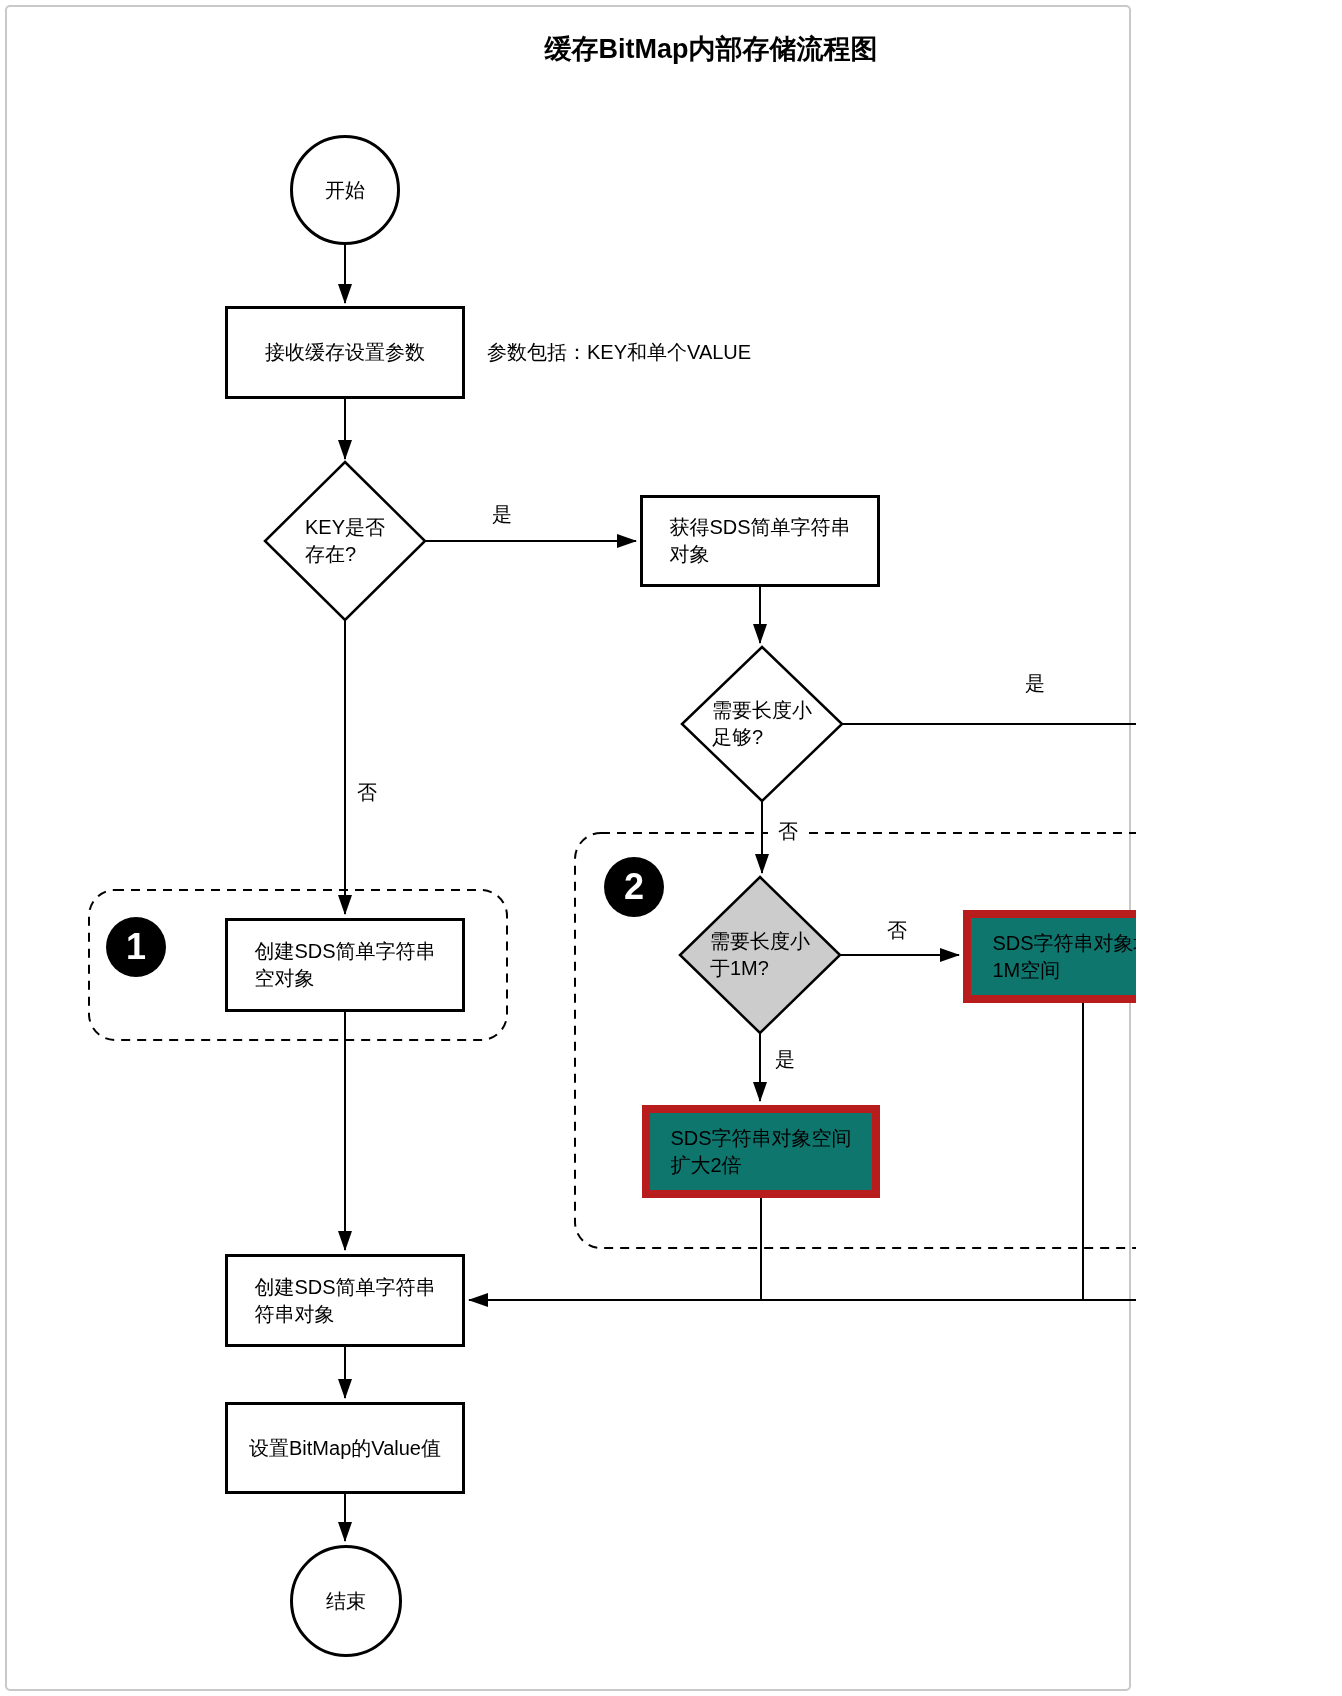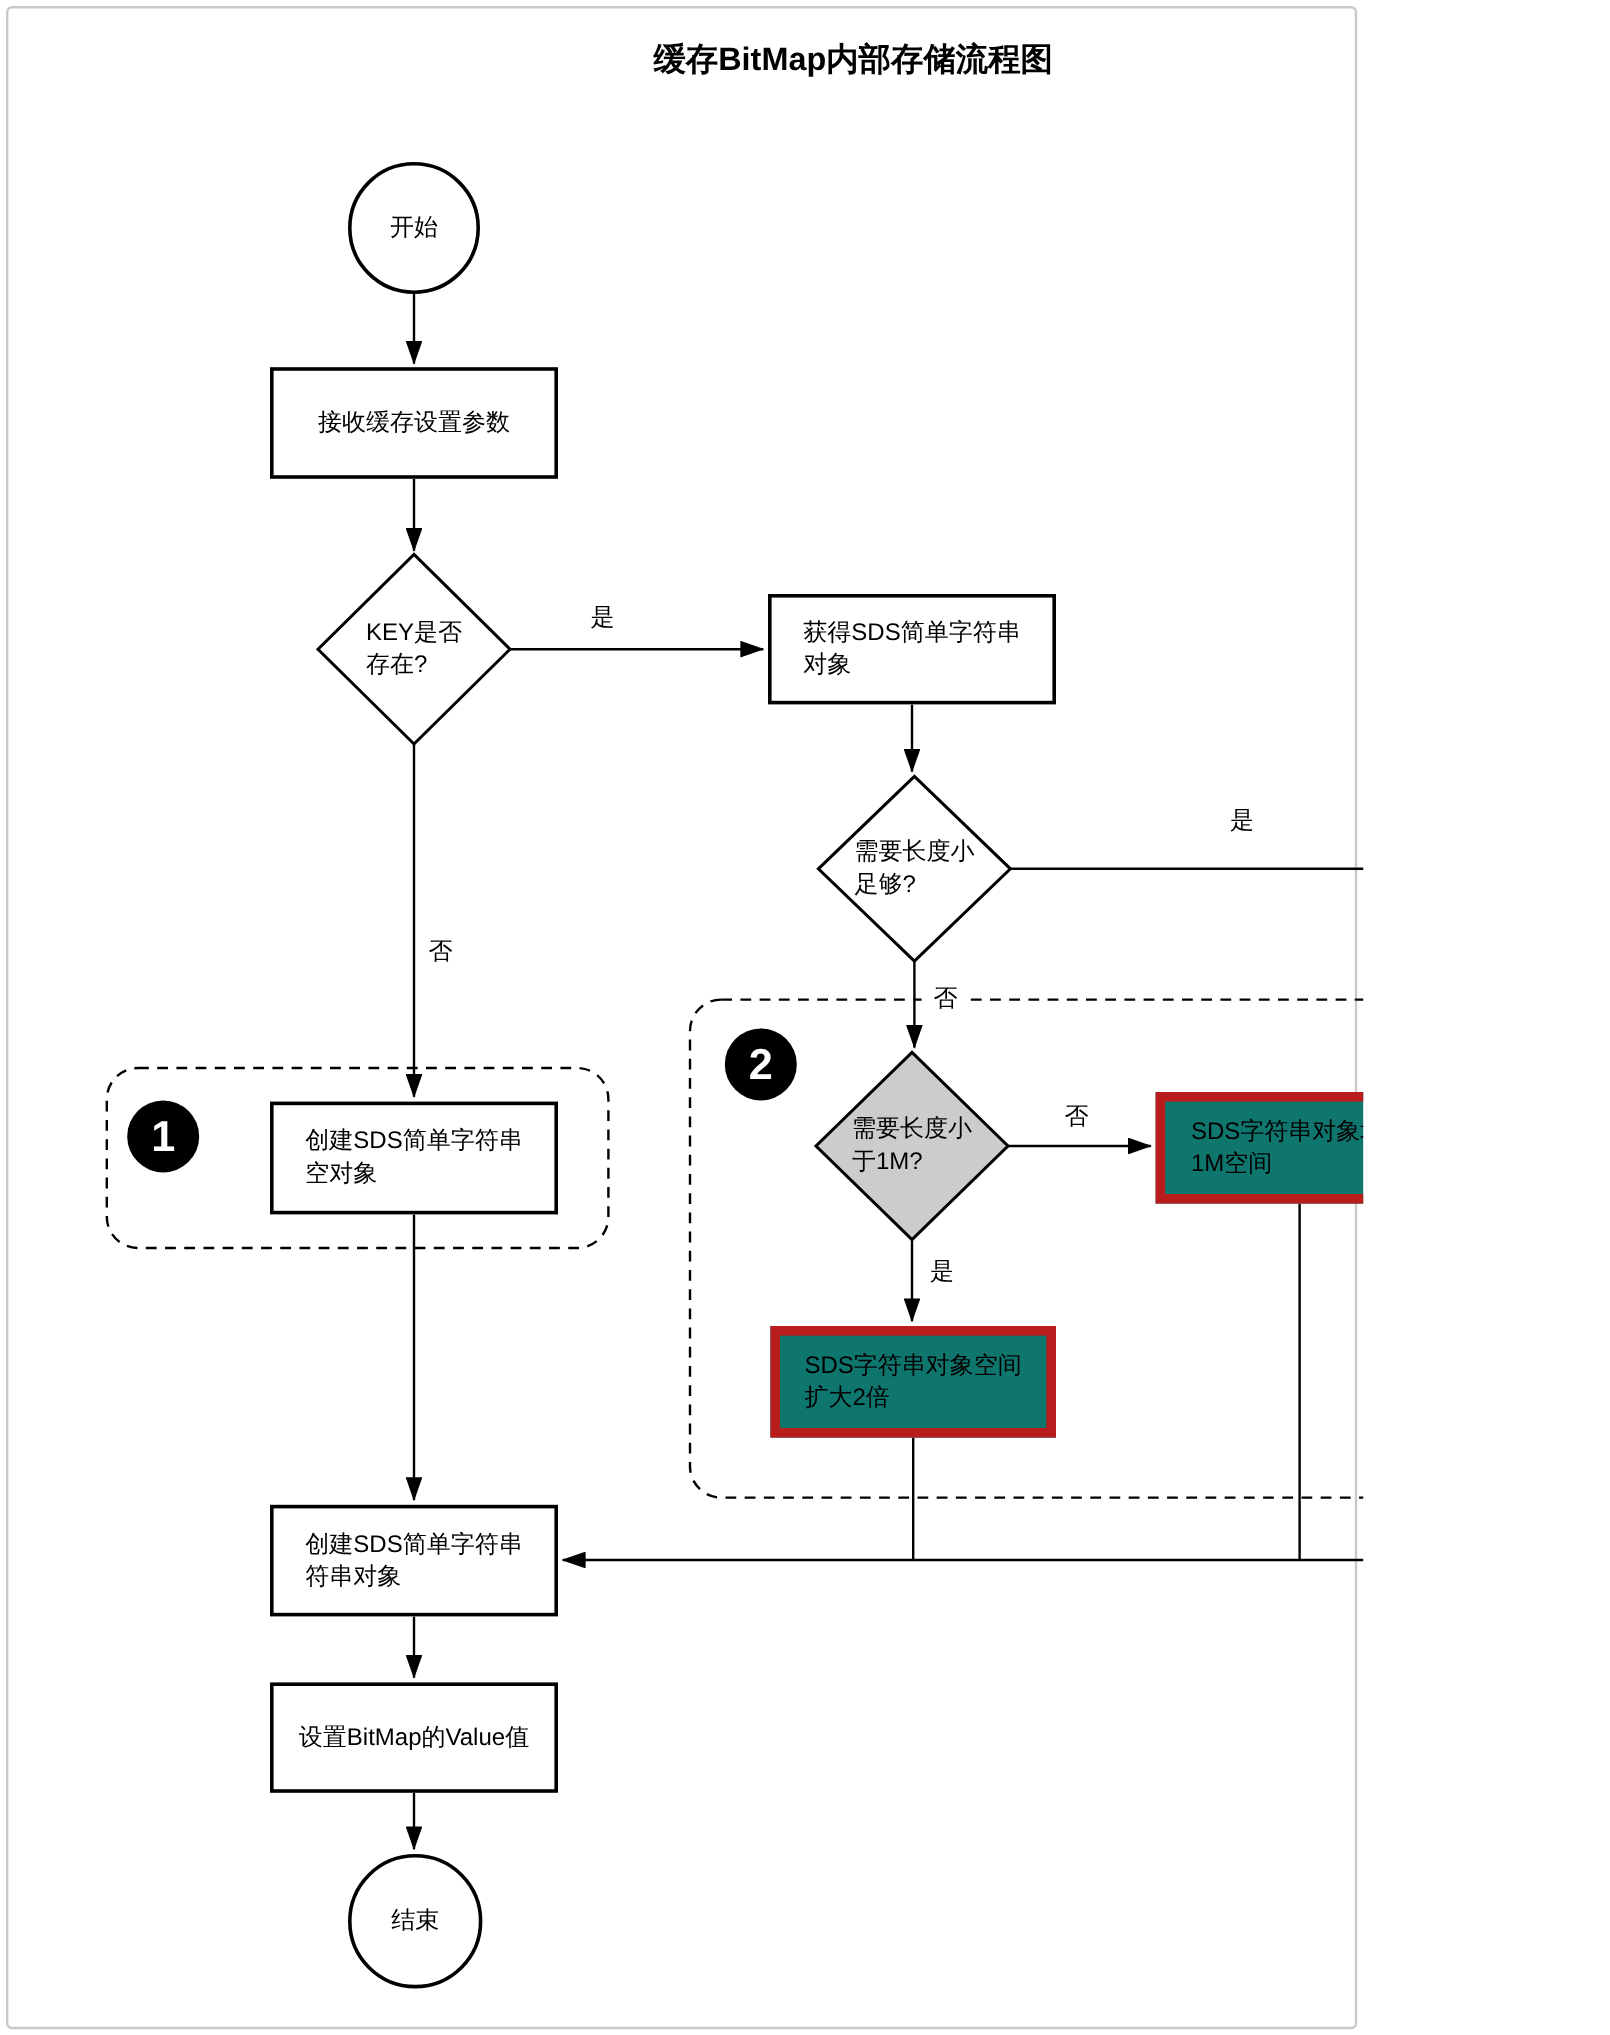--- a/index.html
+++ b/index.html
@@ -67,20 +67,21 @@
 
     <polygon points="345,462 425,541 345,620 265,541" fill="#ffffff" stroke="#000" stroke-width="2.5"></polygon>
     <polygon points="762,647 842,724 762,801 682,724" fill="#ffffff" stroke="#000" stroke-width="2.5"></polygon>
     <polygon points="760,877 840,955 760,1033 680,955" fill="#cccccc" stroke="#000" stroke-width="2.5"></polygon>
   </svg>
 
   <div class="node terminal" style="left:290px;top:135px;width:110px;height:110px;">开始</div>
   <div class="node terminal" style="left:290px;top:1545px;width:112px;height:112px;">结束</div>
 
   <div class="node rectbox" style="left:225px;top:306px;width:240px;height:93px;">接收缓存设置参数</div>
+  <div class="node side-note" style="left:487px;top:306px;width:430px;height:93px;">参数包括：KEY和单个VALUE</div>
   <div class="node rectbox" style="left:640px;top:495px;width:240px;height:92px;">获得SDS简单字符串
 对象</div>
   <div class="node rectbox" style="left:225px;top:918px;width:240px;height:94px;">创建SDS简单字符串
 空对象</div>
   <div class="node graybox" style="left:963px;top:910px;width:240px;height:93px;">SDS字符串对象增加
 1M空间</div>
   <div class="node graybox" style="left:642px;top:1105px;width:238px;height:93px;">SDS字符串对象空间
 扩大2倍</div>
   <div class="node rectbox" style="left:225px;top:1254px;width:240px;height:93px;">创建SDS简单字符串
 符串对象</div>

